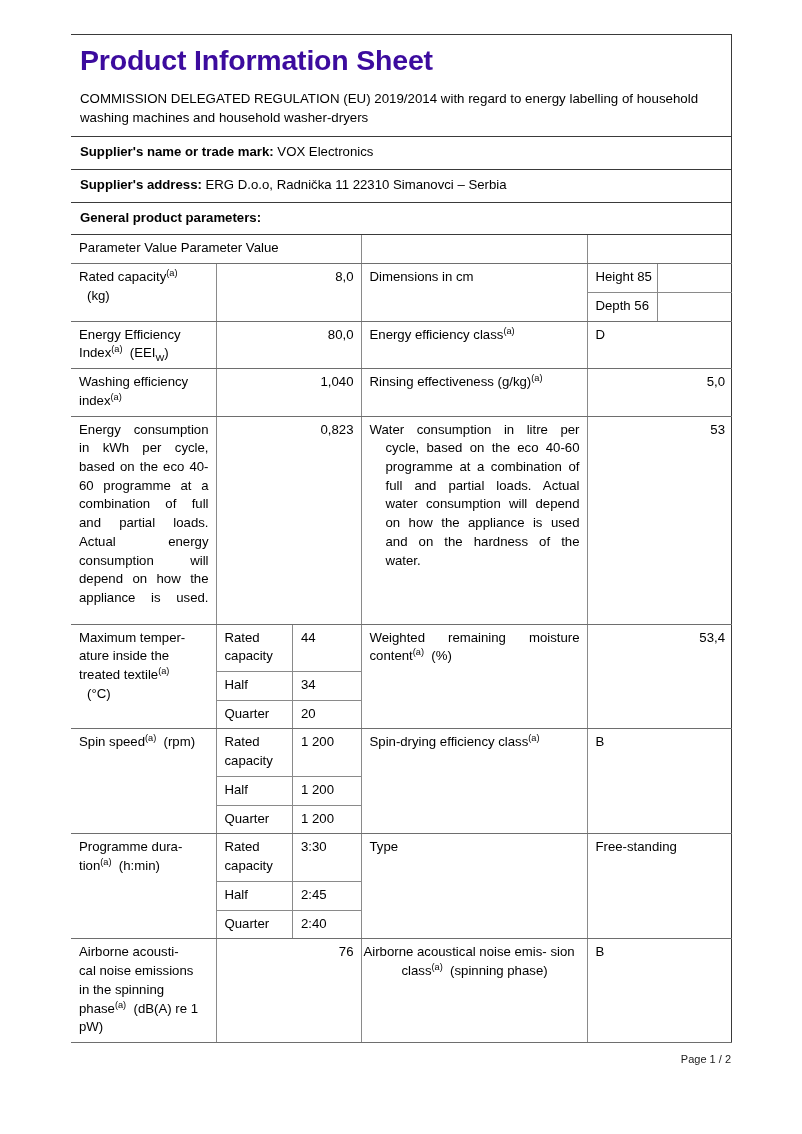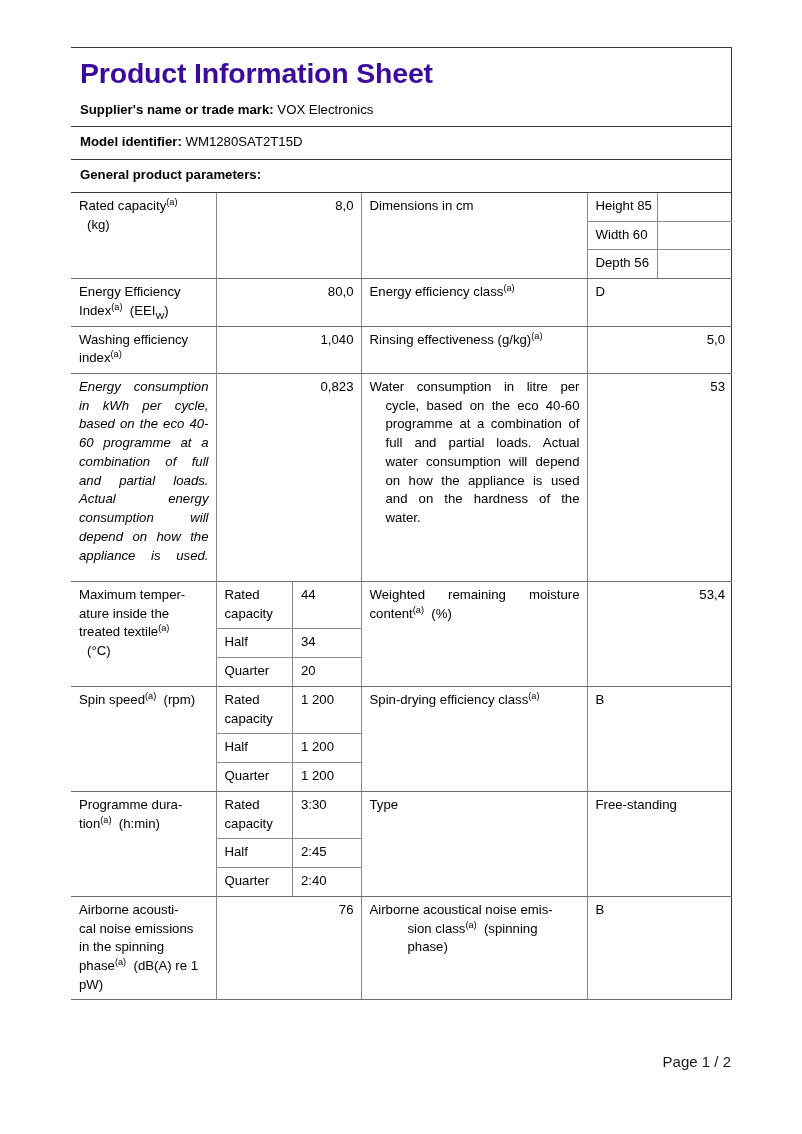--- a/index.html
+++ b/index.html
@@ -21,21 +21,21 @@
     position: absolute;
     left: 0; top: 0;
     width: 802px;
     height: 1134px;
   }
 
   
   .sheet {
     position: absolute;
     left: 71px;
-    top: 47px;
+    top: 34px;
     width: 661px;
     border-top: 1.6px solid #3a3a3a;
     border-right: 1.4px solid #3a3a3a;
     box-sizing: border-box;
   }
   .hr-dark   { border-bottom: 1.4px solid #3a3a3a; }
 
   
   .blk {
     box-sizing: border-box;
@@ -139,81 +139,83 @@
     margin-top: 32px;
   }
   table.dims td.blank { border-right: none; width: auto; }
   table.dims tr:last-child td { border-bottom: none; }
 
   
   .footer {
     position: absolute;
     right: 71px;
     top: 1053px;
-    font-size: 15px;
+    font-size: 11px;
     color: #1a1a1a;
     font-family: "Liberation Sans", sans-serif;
   }
 </style>
 </head>
 <body>
 
 <div class="page">
 
   <div class="sheet">
 
     <div class="blk title-blk">
       <div class="doc-title">Product Information Sheet</div>
     </div>
 
+    <div class="intro hr-dark">COMMISSION DELEGATED REGULATION (EU) 2019/2014 with regard to energy labelling of household washing machines and household washer-dryers</div>
 
     <div class="blk hr-dark kv">
       <b>Supplier's name or trade mark:</b>
       <span>VOX Electronics</span>
     </div>
 
-
     <div class="blk hr-dark kv">
-      <b>Model identifier:</b>
-      <span>WM1280SAT2T15D</span>
+      <b>Supplier's address:</b>
+      <span>ERG D.o.o, Radnička 11 22310 Simanovci – Serbia</span>
     </div>
+
 
     <div class="blk hr-dark">
       <b>General product parameters:</b>
     </div>
 
     <table class="params">
       <colgroup>
         <col class="c-param">
           <col class="c-value">
           <col class="c-param2">
           <col class="c-value2">
       </colgroup>
 
       <tbody>
+          <tr>
+        <td colspan="2" class="vl-r">Parameter Value Parameter Value</td>
+        <td class="vl-r"></td>
+        <td></td>
+      </tr>
 
       <tr>
         <td class="vl-r">
           <span>Rated  capacity</span><sup class="note">(a)</sup><br>
           <span class="pad-ind">(kg)</span>
         </td>
         <td class="right vl-r">8,0</td>
         <td class="vl-r">Dimensions in cm</td>
         <td class="nopad">
           <table class="dims">
             <tbody>
                   <tr>
               <td>Height 85</td>
               <td class="blank"></td>
             </tr>
             <tr>
-              <td>Width 60</td>
-              <td class="blank"></td>
-            </tr>
-            <tr>
               <td>Depth 56</td>
               <td class="blank"></td>
             </tr>
           </tbody>
               </table>
         </td>
       </tr>
 
       <tr>
         <td class="vl-r">
@@ -233,21 +235,21 @@
           <span>index</span><sup class="note">(a)</sup>
         </td>
         <td class="right vl-r">1,040</td>
         <td class="vl-r">
           <span>Rinsing effectiveness (g/kg)</span><sup class="note">(a)</sup>
         </td>
         <td class="right">5,0</td>
       </tr>
 
       <tr>
-        <td class="vl-r just" style="height:208px;font-style:italic;">Energy consumption in kWh per cycle, based on the eco 40-60 programme at a combination of full and partial loads. Actual energy consumption will depend on how the appliance is used.</td>
+        <td class="vl-r just" style="height:208px;">Energy consumption in kWh per cycle, based on the eco 40-60 programme at a combination of full and partial loads. Actual energy consumption will depend on how the appliance is used.</td>
         <td class="right vl-r">0,823</td>
         <td class="vl-r justl" style="padding-left:8px;text-indent:-2px;">
           <span style="display:block;padding-left:16px;text-indent:-16px;">Water consumption in litre per cycle, based on the eco 40-60 programme at a combination of full and partial loads. Actual water consumption will depend on how the appliance is used and on the hardness of the water.</span>
         </td>
         <td class="right">53</td>
       </tr>
 
       <tr>
         <td class="vl-r">
           <span>Maximum  temper-</span><br>
@@ -337,21 +339,21 @@
 
       <tr>
         <td class="vl-r" style="height:90px;">
           <span>Airborne   acousti-</span><br>
           <span>cal  noise  emissions</span><br>
           <span>in     the     spinning</span><br>
           <span>phase</span><sup class="note">(a)</sup>&nbsp;&nbsp;<span>(dB(A) re 1</span><br>
           <span>pW)</span>
         </td>
         <td class="right vl-r">76</td>
-        <td class="vl-r" style="padding-left:8px;margin-top:46px;">
+        <td class="vl-r" style="padding-left:2px;margin-top:46px;">
           <span style="display:block;padding-left:38px;text-indent:-38px;"><span>Airborne acoustical noise emis-</span>
             <span>sion class</span><sup class="note">(a)</sup>&nbsp;&nbsp;<span>(spinning phase)</span></span>
         </td>
         <td>B</td>
       </tr>
 
     </tbody>
       </table>
   </div>
 

